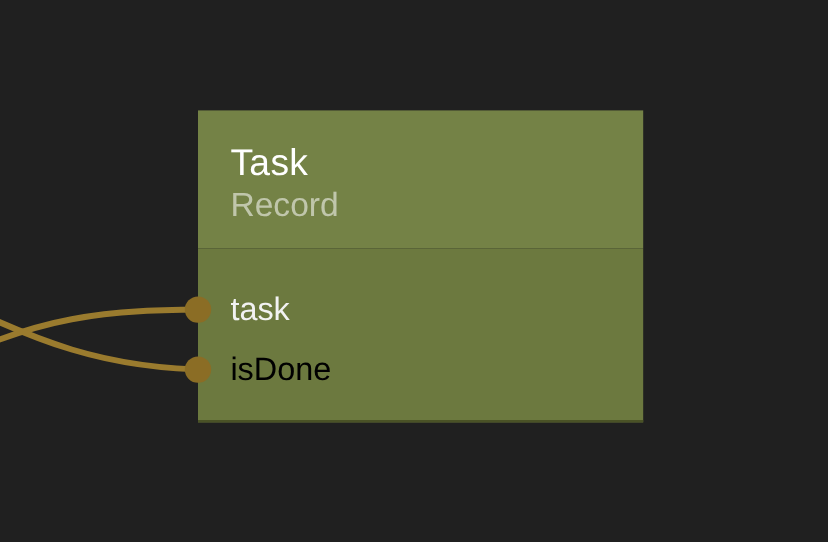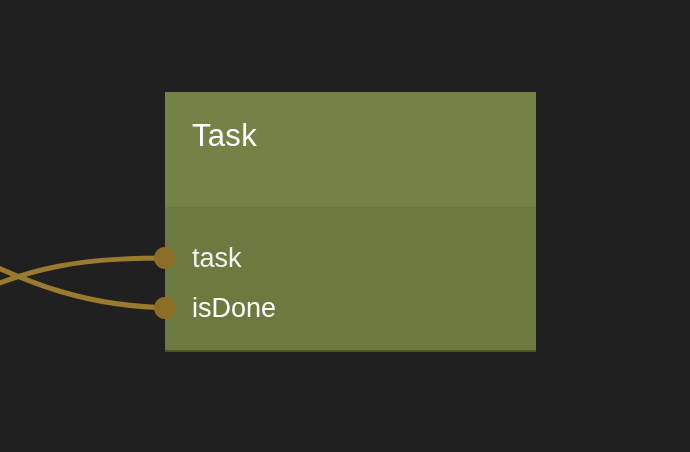--- a/index.html
+++ b/index.html
@@ -74,29 +74,30 @@
 
   <svg class="wires" viewBox="0 0 690 452">
     <path d="M -60 310 C 30 262, 90 258, 178 258" stroke="#9a7b2e"></path>
     <path d="M -60 240 C 30 286, 90 308, 178 308" stroke="#9a7b2e"></path>
   </svg>
 
   <div class="node">
 
     <div class="node-header" style="background: rgb(116, 130, 70);">
       <div class="node-title" style="color: rgb(255, 255, 255);">Task</div>
+      <div class="node-subtitle" style="color: rgba(255, 255, 255, 0.55);">Record</div>
     </div>
 
     <div class="node-body" style="background: rgb(108, 121, 63);">
 
       <div class="port-row">
         <span class="port-dot" style="background: rgb(139, 109, 37);"></span>
         <span class="port-label" style="color: rgb(242, 242, 242);">task</span>
       </div>
 
       <div class="port-row">
         <span class="port-dot" style="background: rgb(139, 109, 37);"></span>
-        <span class="port-label" style="color: #ffffff; text-align: center;">isDone</span>
+        <span class="port-label" style="color: #000000; text-align: center;">isDone</span>
       </div>
 
     </div>
   </div>
 </div>
 
 </body></html>

